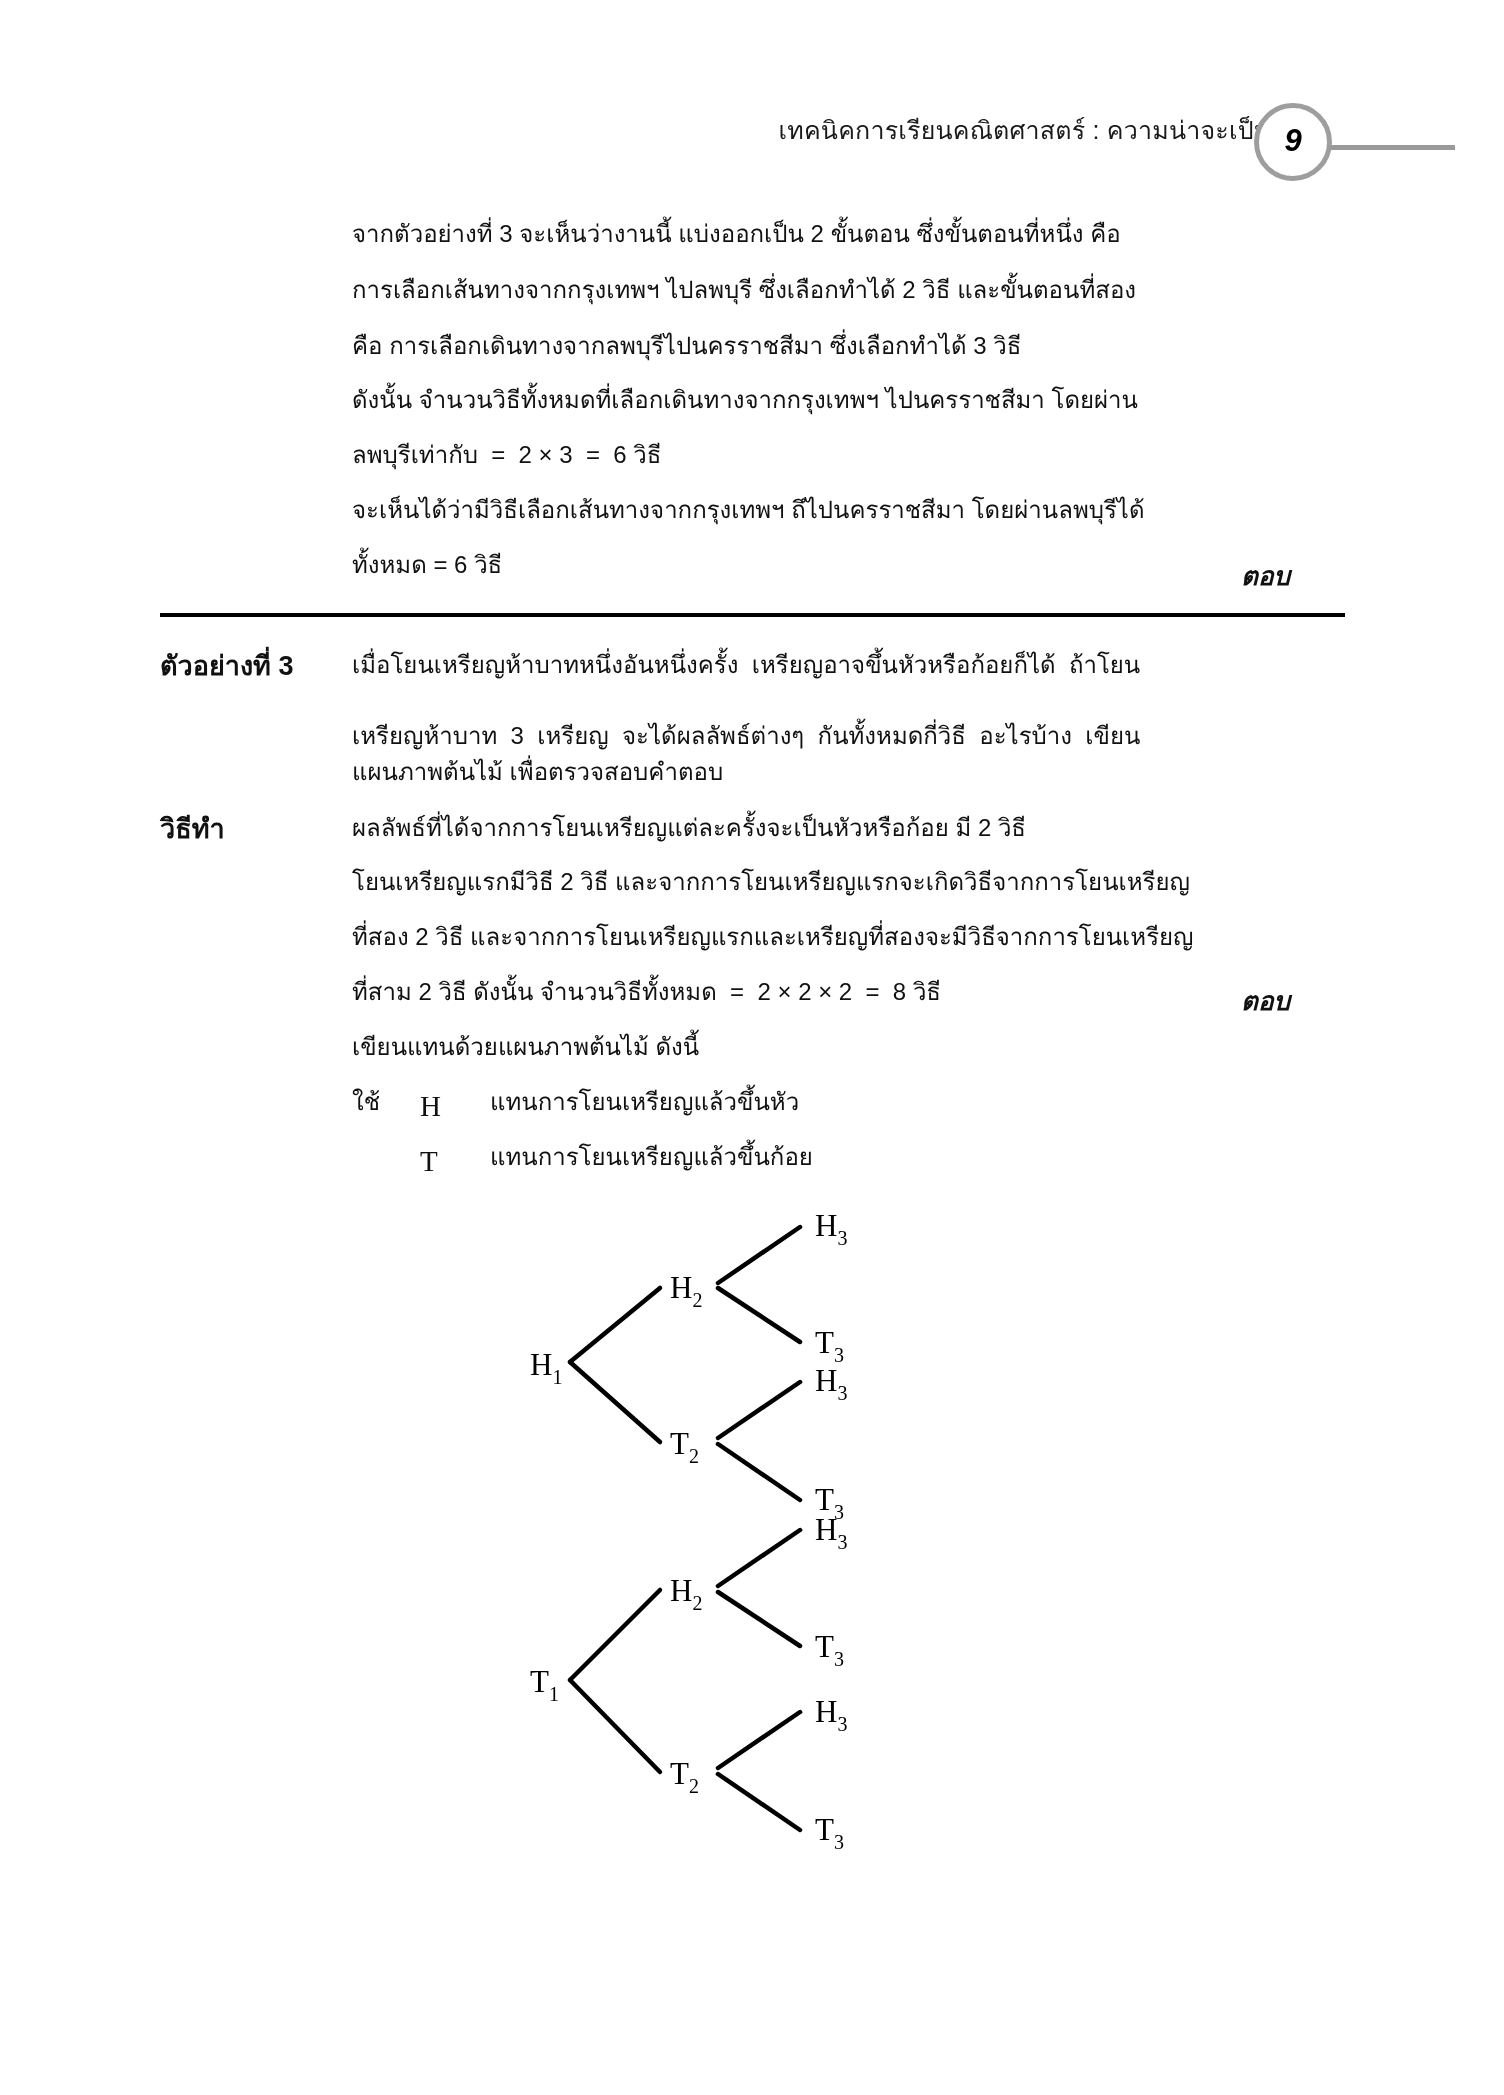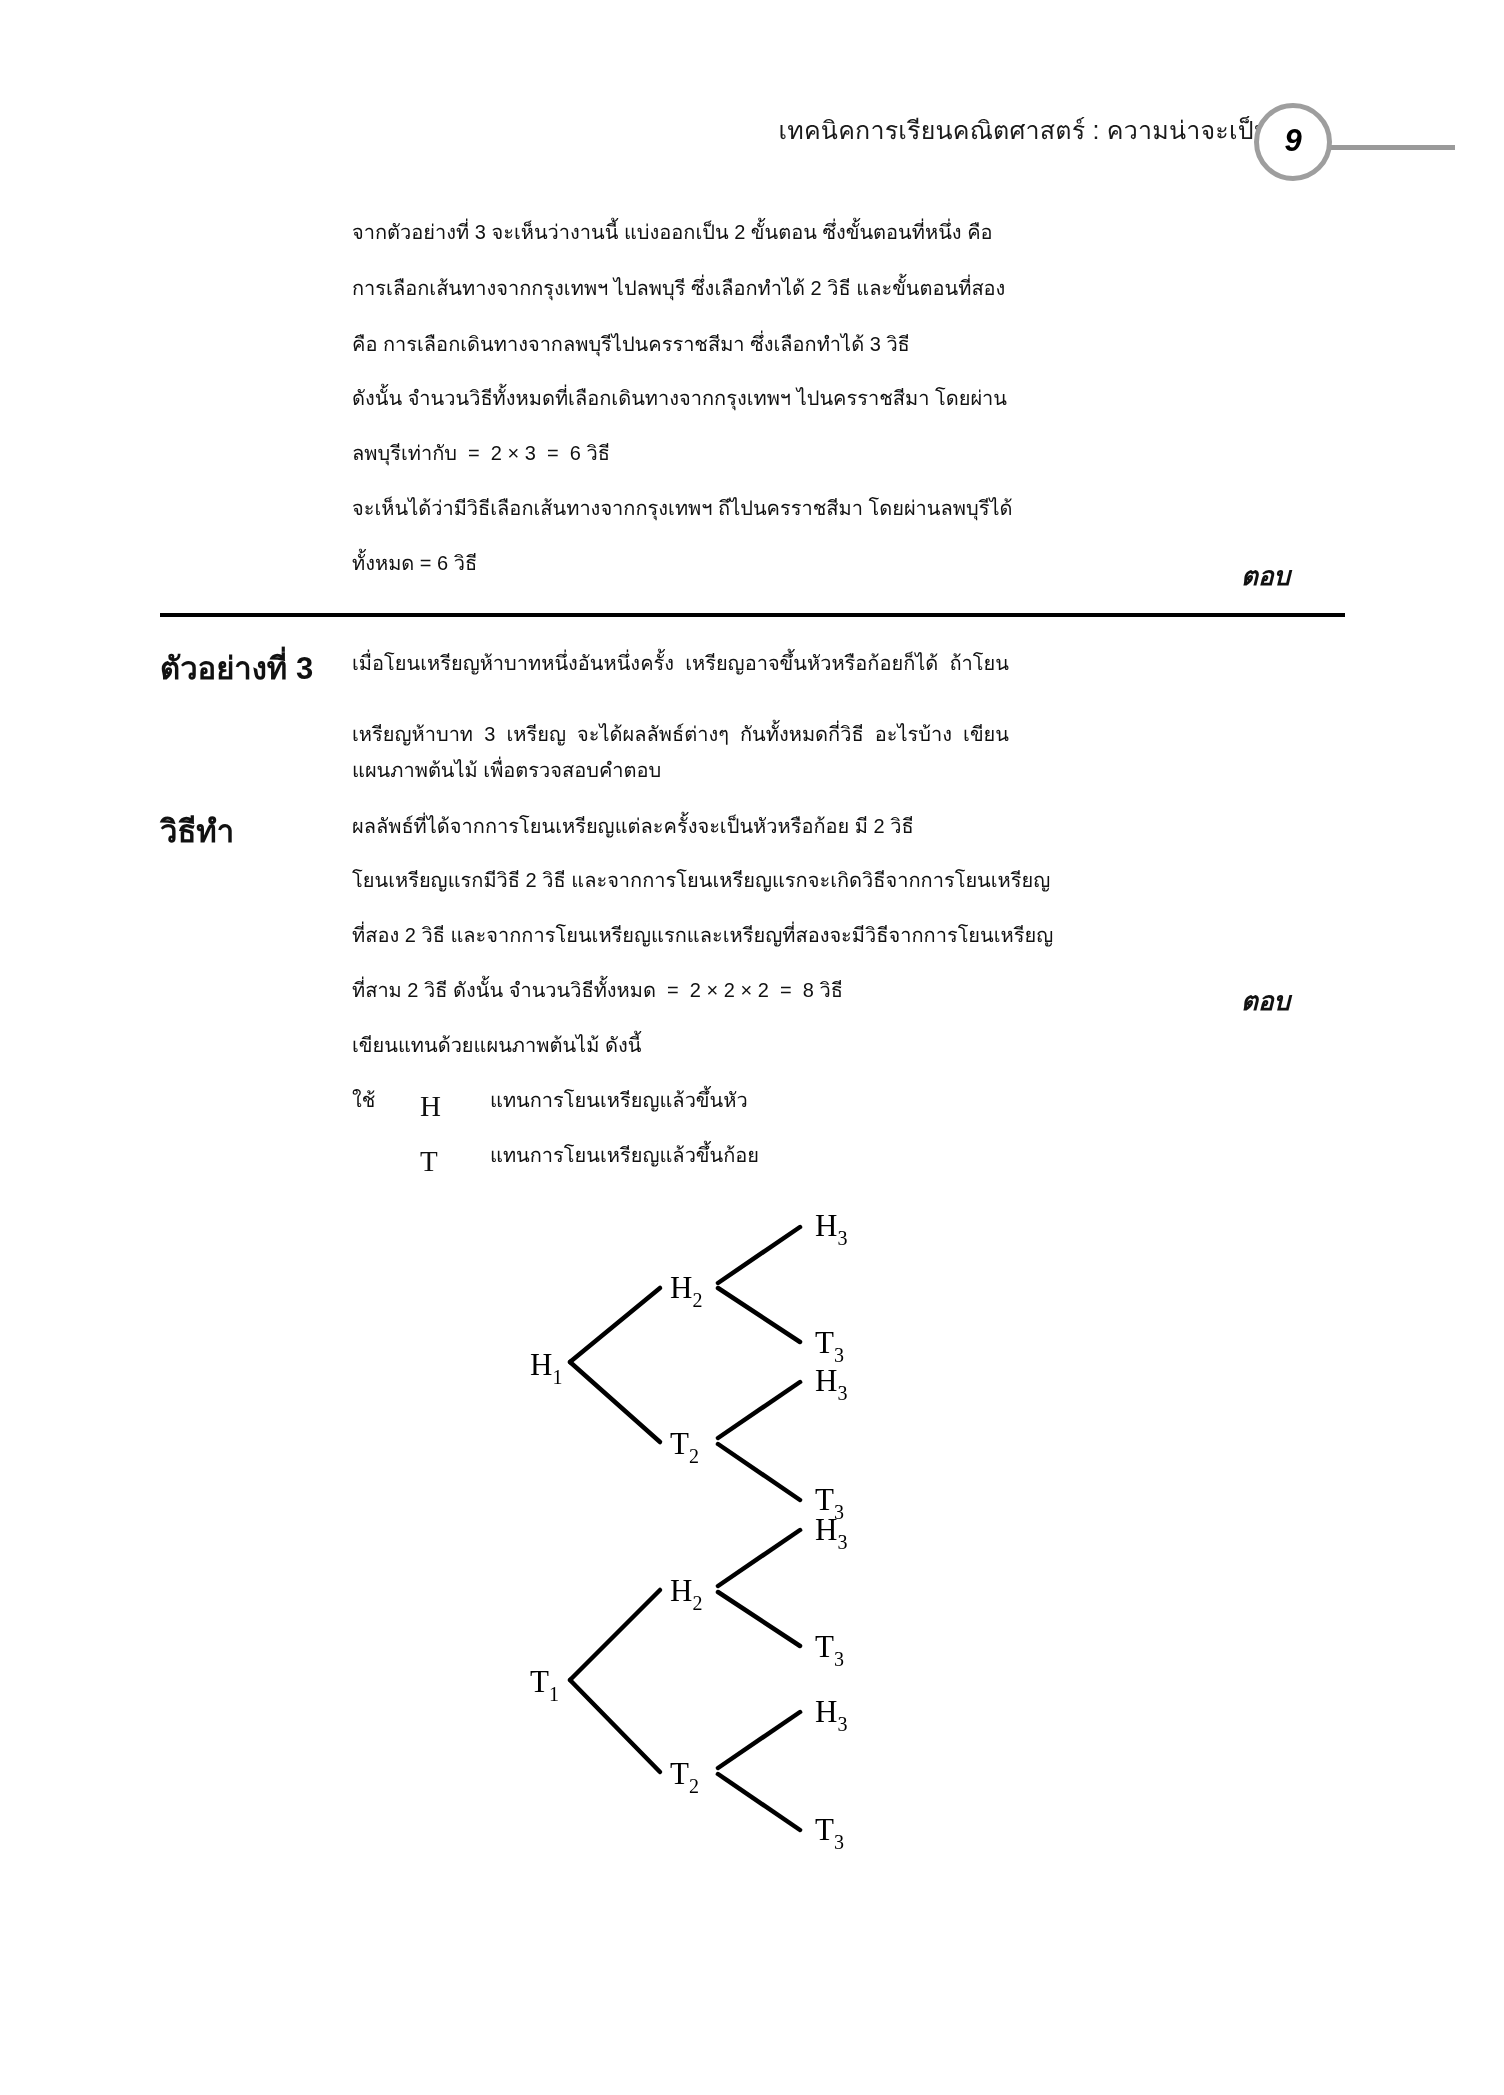--- a/index.html
+++ b/index.html
@@ -66,32 +66,32 @@
     font-weight: bold;
     font-style: italic;
     color: #000000;
     padding-bottom: 3px;
     box-sizing: border-box;
   }
 
   
   .para-line {
     position: absolute;
-    font-size: 20px;
+    font-size: 24px;
     line-height: 1;
     color: #111111;
     white-space: pre;
   }
   .body-col {
     left: 352px;
   }
   .label-col {
     left: 160px;
     font-weight: bold;
-    font-size: 31px;
+    font-size: 27px;
   }
   .answer-word {
     position: absolute;
     left: 1228px;
     font-size: 26px;
     font-weight: bold;
     font-style: italic;
     color: #111111;
     white-space: pre;
     margin-left: 13px;

